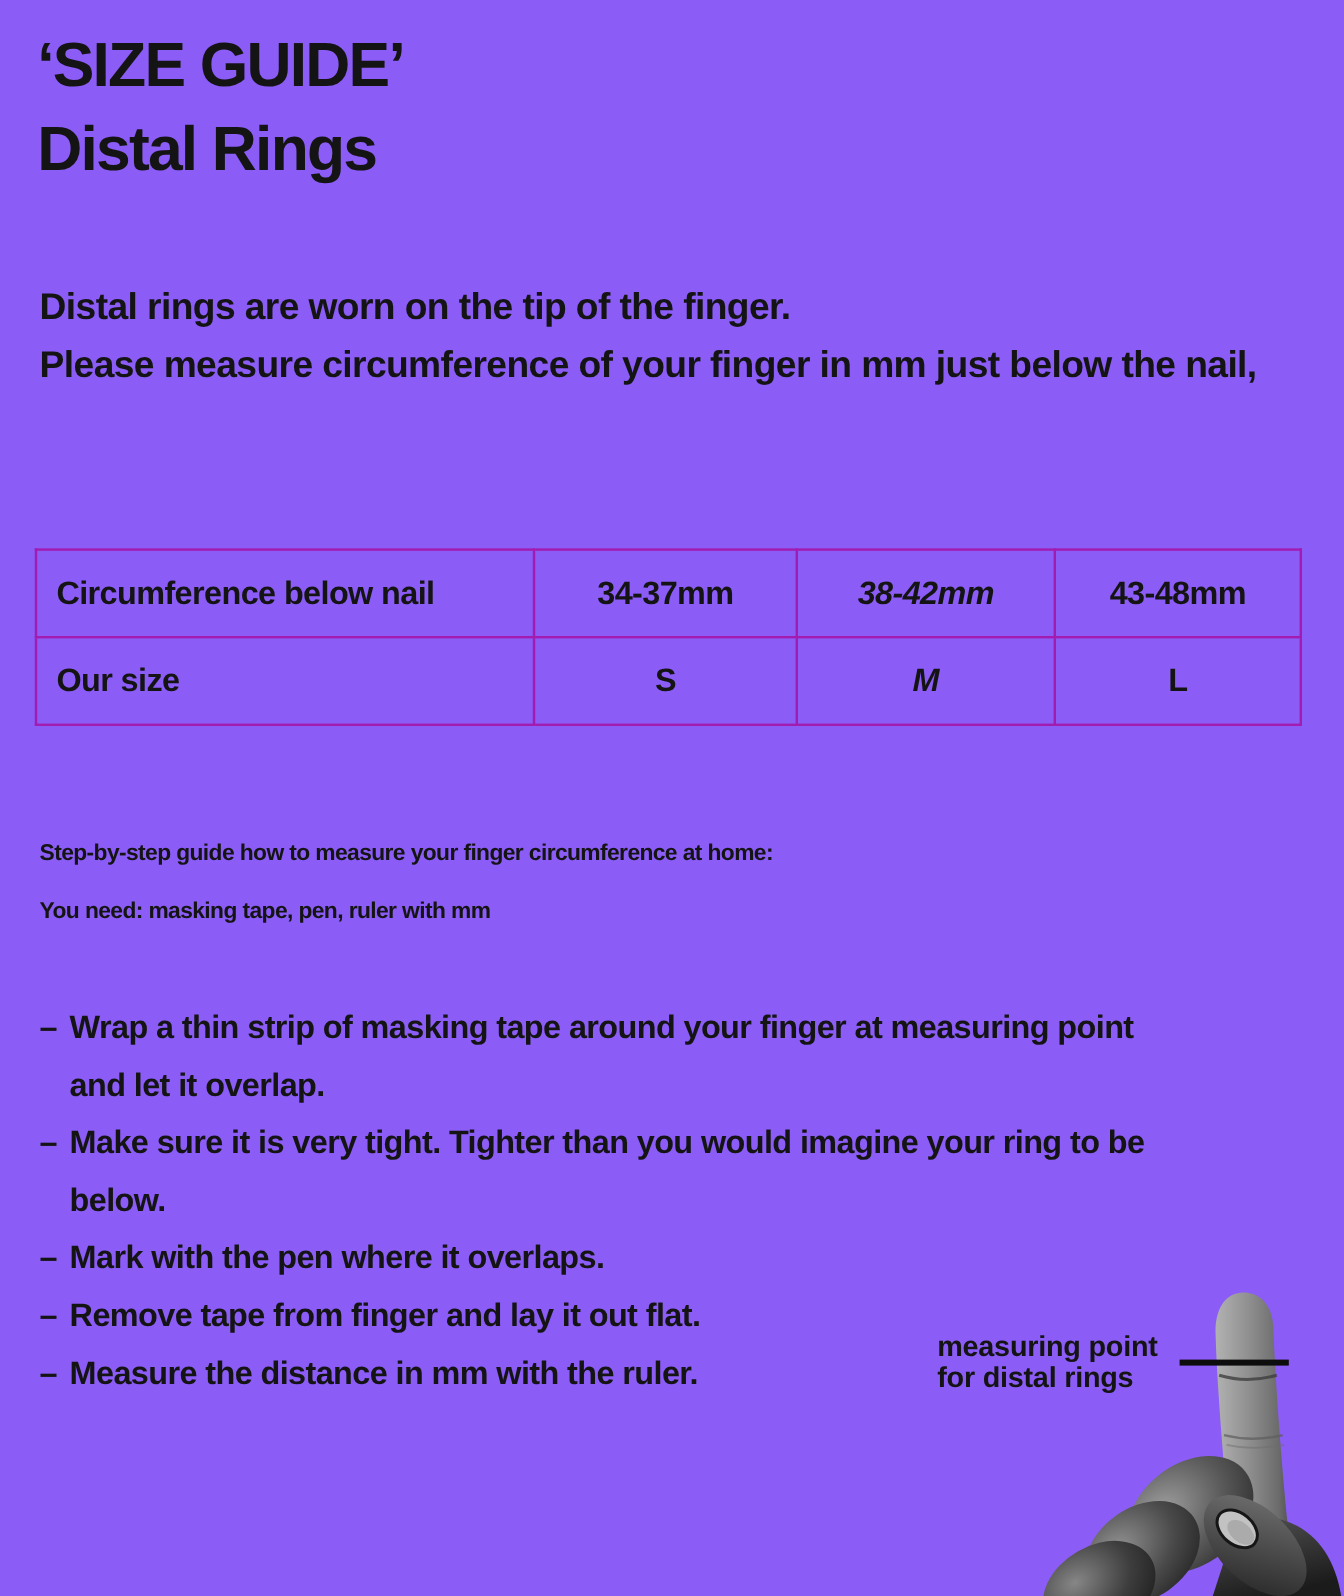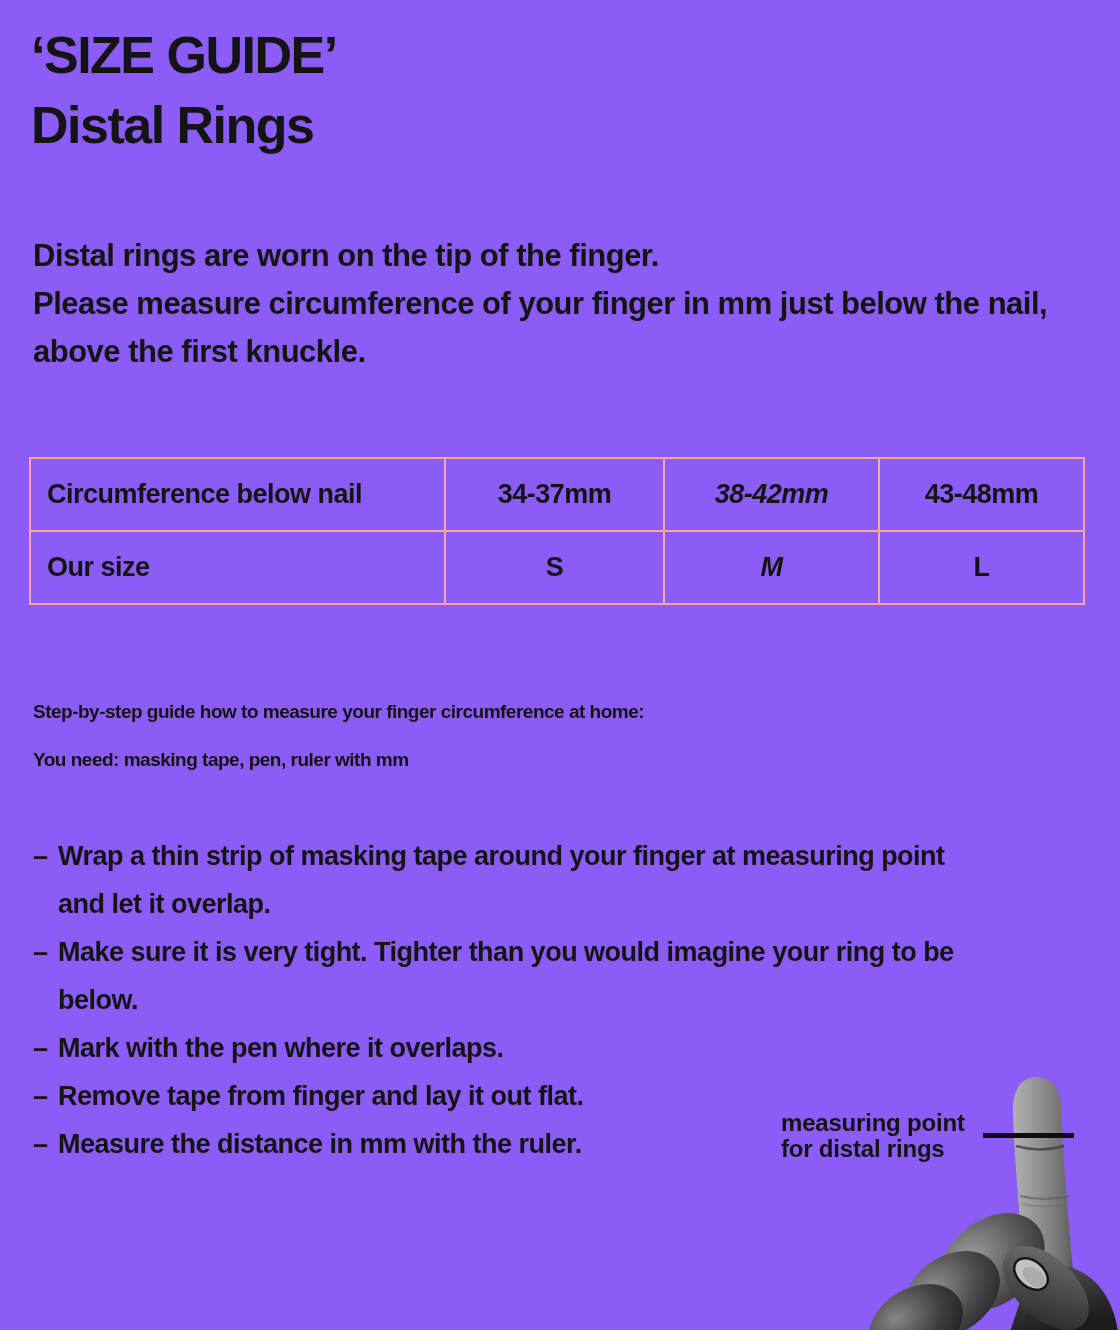--- a/index.html
+++ b/index.html
@@ -39,21 +39,21 @@
     top: 457px;
     width: 1054px;
     border-collapse: collapse;
     table-layout: fixed;
     font-size: 27px;
     letter-spacing: -0.5px;
     font-weight: bold;
     color: #141414;
   }
   table.size-table td {
-    border: 2px solid #fca5a5;
+    border: 2px solid #a21caf;
     height: 73px;
     vertical-align: middle;
     text-align: center;
     padding: 0 4px;
   }
   table.size-table td.label-cell {
     text-align: left;
     padding-left: 16px;
   }
   .col-label { width: 415px; }
@@ -118,21 +118,20 @@
 <div class="page">
 
   <div class="title-block">
     <div>‘SIZE GUIDE’</div>
     <div>Distal Rings</div>
   </div>
 
   <div class="intro-block">
     <div>Distal rings are worn on the tip of the finger.</div>
     <div>Please measure circumference of your finger in mm just below the nail,</div>
-    <div>above the first knuckle.</div>
   </div>
 
   <table class="size-table">
     <tbody>
         <tr>
       <td class="label-cell col-label">Circumference below nail</td>
       <td class="col-s">34-37mm</td>
       <td class="col-m">38-42mm</td>
       <td class="col-l">43-48mm</td>
     </tr>

